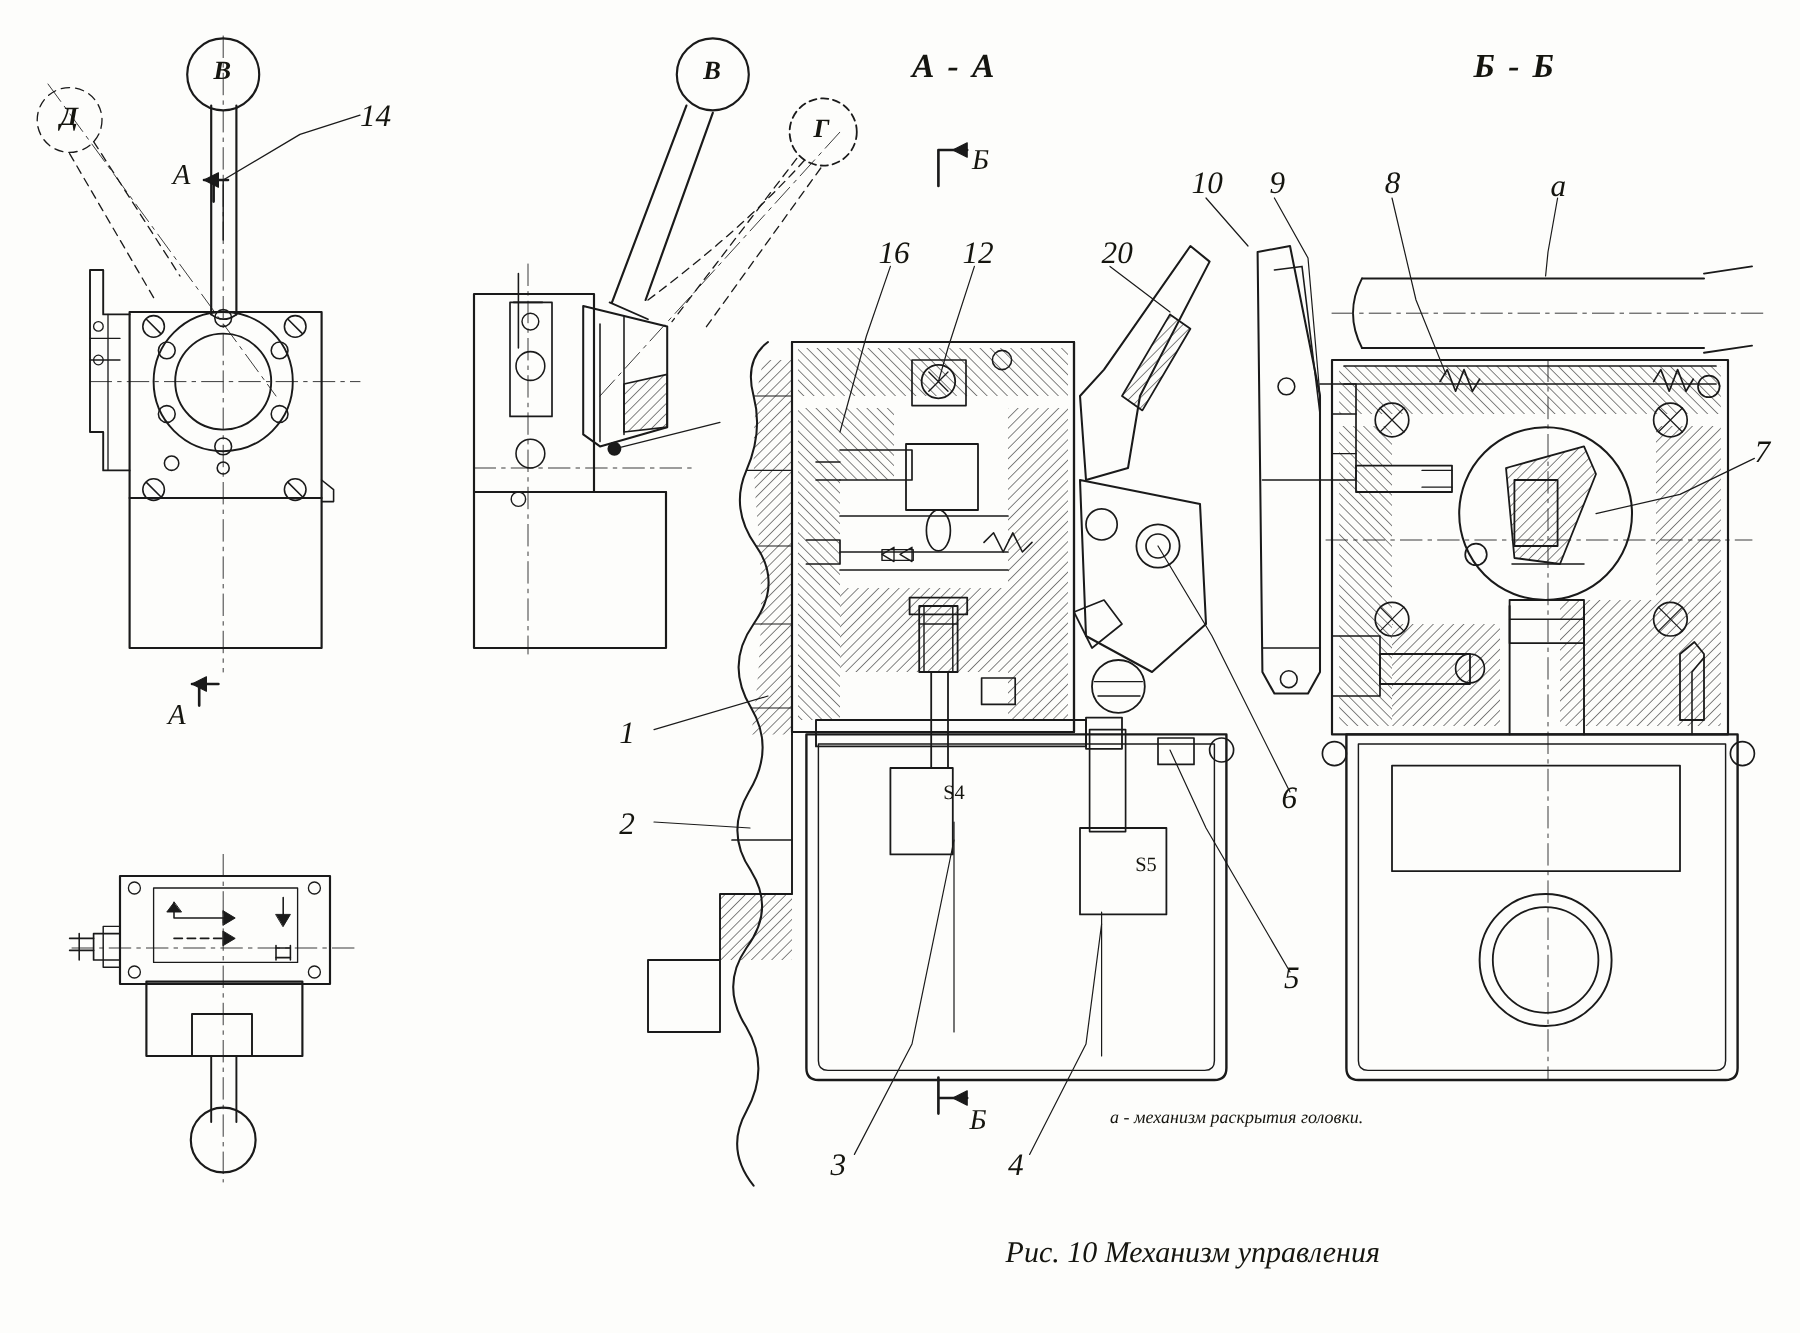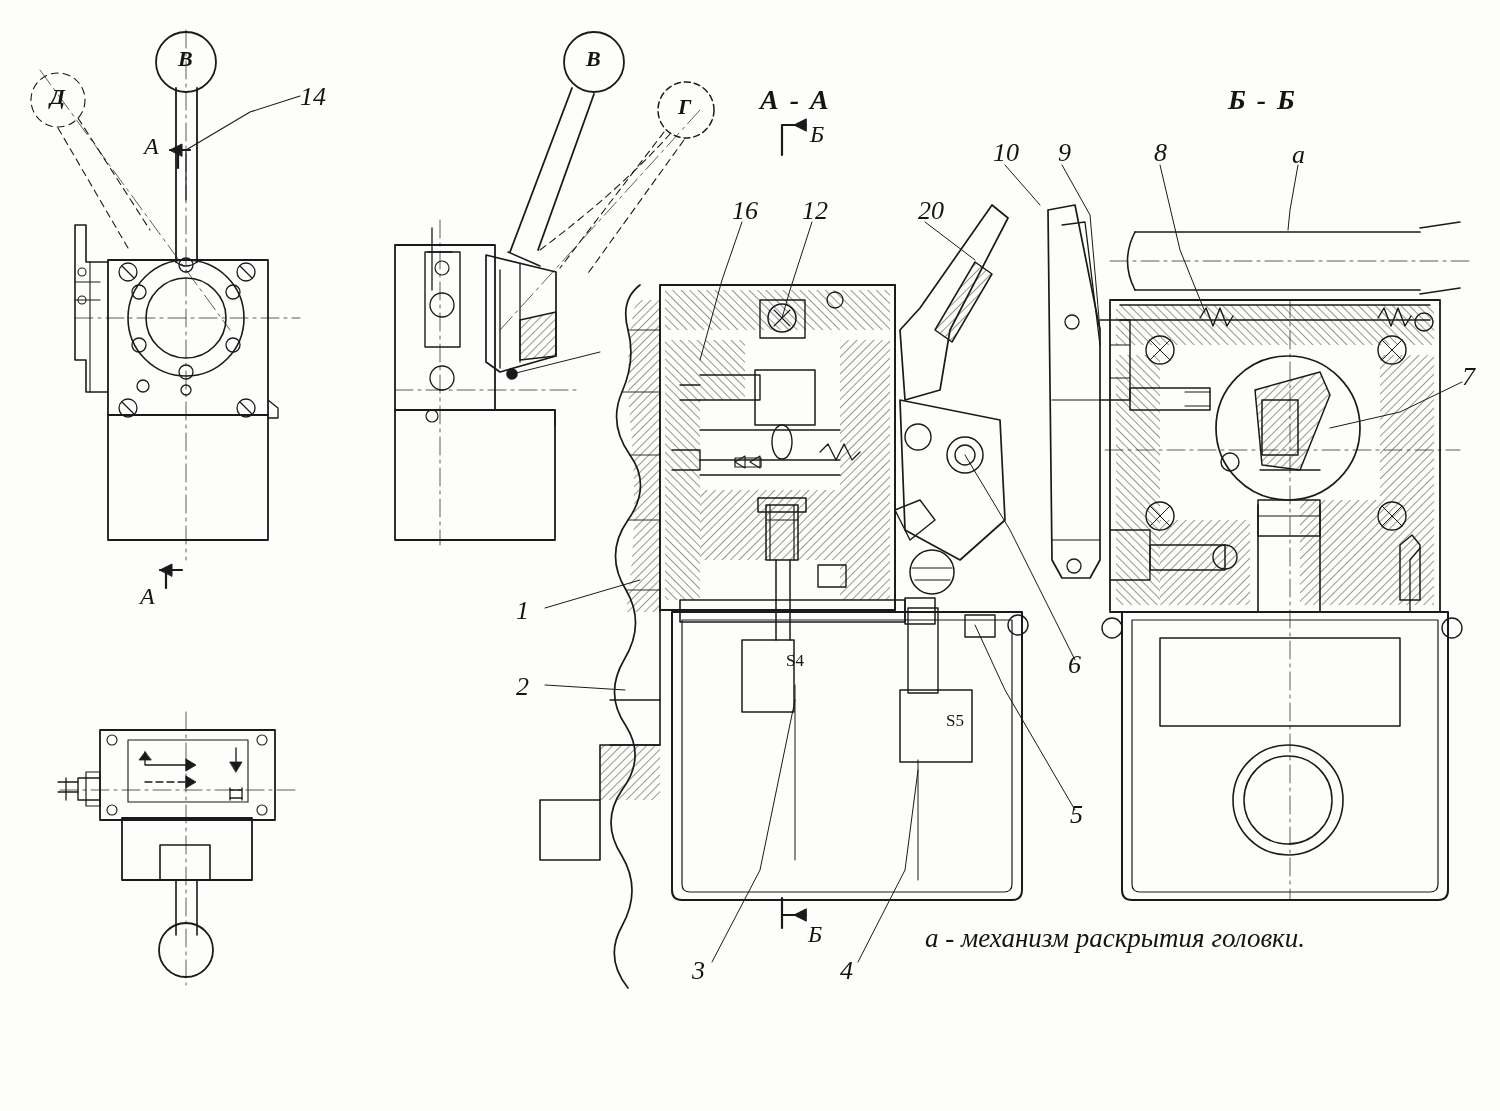--- a/index.html
+++ b/index.html
@@ -28,35 +28,34 @@
     font-family: "Liberation Serif", serif;
     font-style: italic;
     white-space: nowrap;
     line-height: 1;
     color: #15150f;
   }
   .lbl.sec {
     font-size: 28px;
     font-weight: bold;
     letter-spacing: 2px;
-    margin-top: 44px;
   }
   .lbl.num {
     font-size: 26px;
   }
   .lbl.letter {
     font-size: 24px;
   }
   .lbl.small {
     font-size: 17px;
     font-style: normal;
     margin-left: 36px;
   }
   .lbl.cap {
-    font-size: 27px;
+    font-size: 15px;
   }
   .lbl.title {
     font-size: 25px;
   }
   .lbl.ball {
     font-size: 22px;
     font-weight: bold;
   }
 </style>
 </head>
@@ -383,14 +382,15 @@
   <div class="lbl num" style="left:1070px; top:802px;">5</div>
   <div class="lbl num" style="left:516px; top:598px;">1</div>
   <div class="lbl num" style="left:516px; top:674px;">2</div>
   <div class="lbl num" style="left:692px; top:958px;">3</div>
   <div class="lbl num" style="left:840px; top:958px;">4</div>
 
   <div class="lbl small" style="left:750px; top:652px;">S4</div>
   <div class="lbl small" style="left:910px; top:712px;">S5</div>
 
   <div class="lbl cap" style="left:925px; top:925px;">а - механизм раскрытия головки.</div>
+  <div class="lbl title" style="left:838px; top:1032px;">Рис. 10   Механизм управления</div>
 
 </div>
 
 </body></html>

